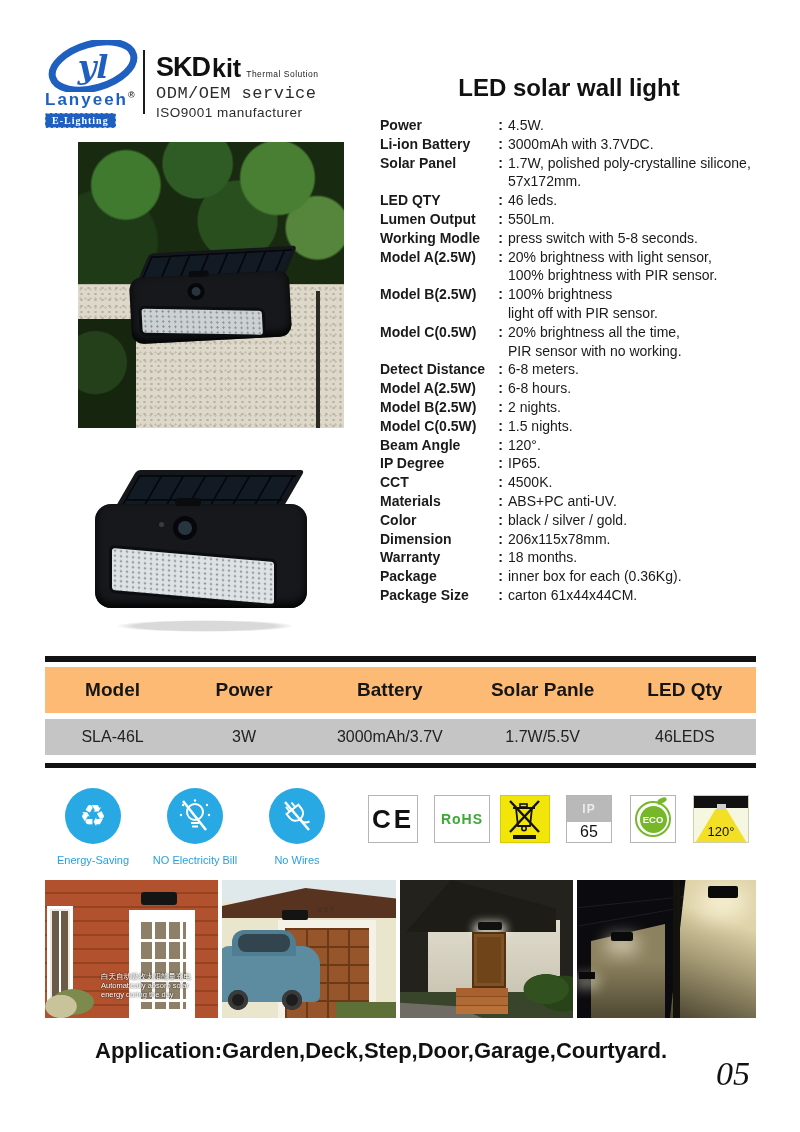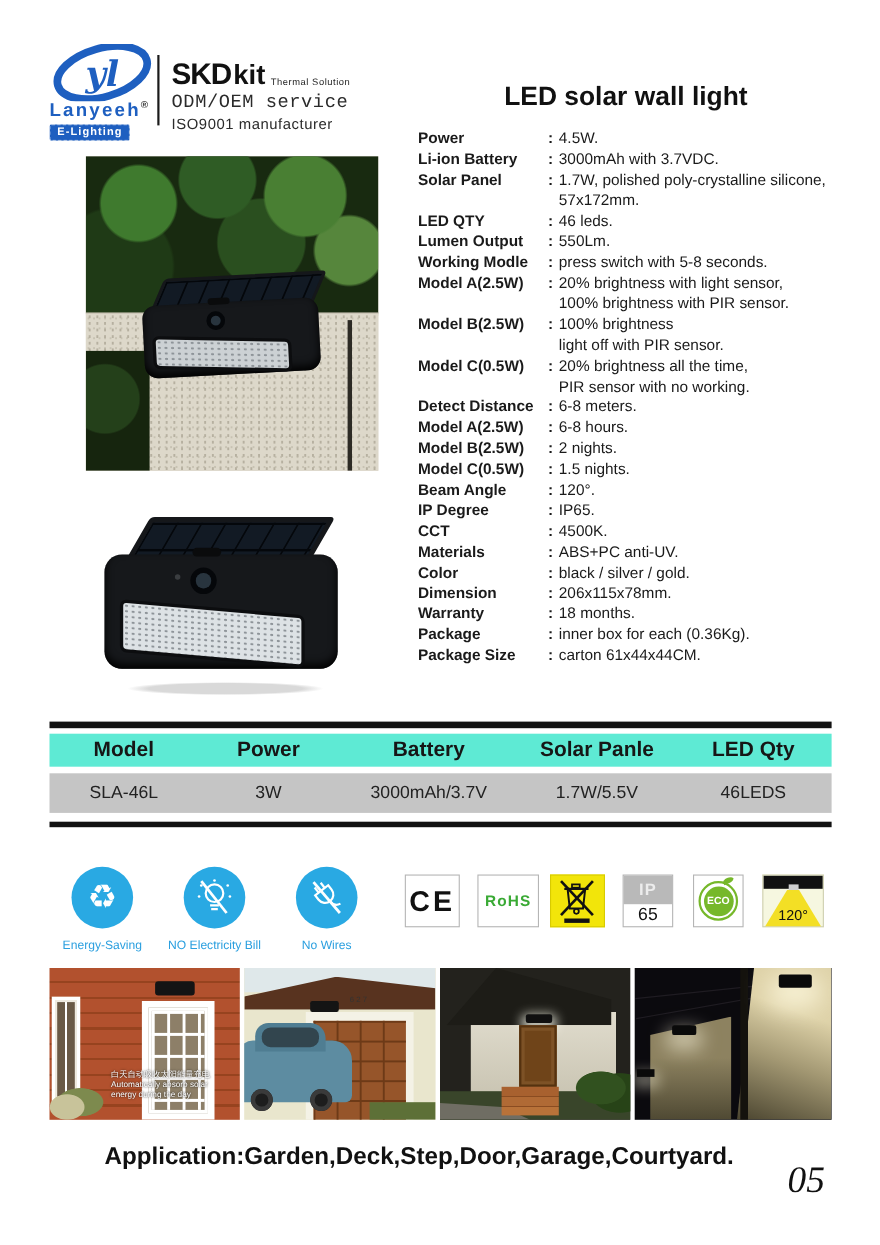--- a/index.html
+++ b/index.html
@@ -4,21 +4,21 @@
 <style>
   * { margin:0; padding:0; box-sizing:border-box; }
   html,body { background:#ffffff; }
   body { width:800px; height:1132px; position:relative; font-family:"Liberation Sans", sans-serif; color:#1a1a1a; overflow:hidden; }
 
   
   .logo-block { position:absolute; left:45px; top:40px; width:100px; }
   .monogram { display:block; }
   .brand-line { font-size:17px; font-weight:bold; color:#1e5fc0; letter-spacing:2px; margin-top:-2px; }
   .brand-line sup { font-size:9px; color:#333; letter-spacing:0; }
-  .elighting { display:inline-block; margin-top:2px; background:#1e5fc0; color:#fff; font-weight:bold; font-size:10px; padding:1px 6px; border-radius:2px; letter-spacing:1px; border:1px dashed #9db9e2; }
+  .elighting { display:inline-block; margin-top:2px; background:#1e5fc0; color:#fff; font-weight:bold; font-size:10px; padding:1px 6px; border-radius:2px; letter-spacing:1px; border:1px dashed #9db9e2;font-family:Liberation Serif, serif; }
   .header-divider { position:absolute; left:143px; top:50px; width:2px; height:64px; background:#1a1a1a; }
   .tagline { position:absolute; left:156px; top:52px; width:220px; }
   .skd-row { display:flex; align-items:flex-end; }
   .skd { font-size:27px; font-weight:900; letter-spacing:-1px; color:#111; font-family:"Liberation Sans", sans-serif; }
   .kit { font-size:25px; font-weight:900; color:#111; margin-left:2px; }
   .thermal { font-size:8.5px; color:#222; margin-left:5px; margin-bottom:4px; letter-spacing:.5px; }
   .odm { font-size:17px; color:#2b2b2b; margin-top:1px; letter-spacing:.5px;font-family:Liberation Mono, monospace; }
   .iso { font-size:13.5px; color:#2b2b2b; margin-top:2px; letter-spacing:.5px; }
 
   
@@ -78,41 +78,41 @@
   .lampB .panel { left:14px; top:82px; width:168px; height:48px; transform:skewY(5deg); background-color:#dde2e5; }
   .lampB .pir { left:78px; top:46px; width:24px; height:24px; }
   .lampB .btn { left:80px; top:28px; width:26px; height:8px; }
   .lampB .dot { position:absolute; left:64px; top:52px; width:5px; height:5px; border-radius:50%; background:#3a3d40; }
   .studio-shadow { position:absolute; left:30px; top:168px; width:180px; height:12px; border-radius:50%; background:radial-gradient(ellipse, #d9d9d9 0 55%, transparent 70%); }
 
   
   .spec-table { position:absolute; left:45px; top:656px; width:711px; }
   .bar { background:#121212; }
   .bar-top { height:6px; }
-  .thead { margin-top:5px; height:30px; background:#5eead4; display:flex; align-items:center; }
+  .thead { margin-top:5px; height:46px; background:#fdba74; display:flex; align-items:center; }
   .thead .cell { font-weight:bold; font-size:19px; color:#161616; text-align:center; }
   .trow { margin-top:6px; height:36px; background:#c5c5c5; display:flex; align-items:center; }
   .trow .cell { font-size:16px; color:#222; text-align:center; }
   .c0{width:19%;} .c1{width:18%;} .c2{width:23%;} .c3{width:20%;} .c4{width:20%;}
   .bar-bottom { margin-top:8px; height:5px; }
 
   
   .features { position:absolute; left:45px; top:788px; width:300px; display:flex; justify-content:space-between; }
   .feature { width:96px; text-align:center; }
   .fcircle { width:56px; height:56px; border-radius:50%; background:#29a9e3; margin:0 auto; display:flex; align-items:center; justify-content:center; }
   .recycle-glyph { color:#fff; font-size:30px; line-height:1; font-family:"DejaVu Sans", sans-serif; }
   .feature .flabel { margin-top:10px; font-size:11px; color:#2a9fdf; }
 
   
   .cert { position:absolute; top:795px; height:48px; background:#fff; border:1px solid #b5b5b5; }
   .cert-ce { left:368px; width:50px; display:flex; align-items:center; justify-content:center; font-size:26px; font-weight:bold; letter-spacing:3px; color:#111; }
   .cert-rohs { left:434px; width:56px; display:flex; align-items:center; justify-content:center; font-size:14px; font-weight:bold; letter-spacing:1px; color:#3aaa35; }
   .cert-weee { left:500px; width:50px; background:#f2e50a; border:1px solid #d8cb00; }
   .cert-ip { left:566px; width:46px; }
-  .ip-top { height:26px; background:#b9b9b9; color:#ececec; font-size:15px; font-weight:bold; display:flex; align-items:center; justify-content:center; letter-spacing:1px; }
+  .ip-top { height:26px; background:#b9b9b9; color:#ececec; font-size:12px; font-weight:bold; display:flex; align-items:center; justify-content:center; letter-spacing:1px; }
   .ip-bottom { height:20px; display:flex; align-items:center; justify-content:center; font-size:16px; color:#111; }
   .cert-eco { left:630px; width:46px; display:flex; align-items:center; justify-content:center; }
   .eco-ring { width:36px; height:36px; border-radius:50%; border:2px solid #76b82a; display:flex; align-items:center; justify-content:center; position:relative; }
   .eco-ring::before { content:""; position:absolute; right:2px; top:-5px; width:10px; height:5px; background:#76b82a; border-radius:50% 50% 50% 0; transform:rotate(-25deg); }
   .eco-core { width:27px; height:27px; border-radius:50%; background:#76b82a; color:#fff; font-size:9.5px; font-weight:bold; display:flex; align-items:center; justify-content:center; }
   .cert-beam { left:693px; width:56px; background:#f6f7e0; border:1px solid #cfcfb0; overflow:hidden; }
   .beam-topbar { position:absolute; left:0; top:0; width:100%; height:12px; background:#111; }
   .beam-notch { position:absolute; left:50%; top:8px; width:9px; height:6px; margin-left:-4.5px; background:#cfcfcf; }
   .beam-cone { position:absolute; left:0; top:13px; width:100%; height:34px; background:#f3df25; clip-path:polygon(40% 0, 60% 0, 98% 100%, 2% 100%); }
   .beam-label { position:absolute; left:0; bottom:3px; width:100%; text-align:center; font-size:13px; color:#111; }

